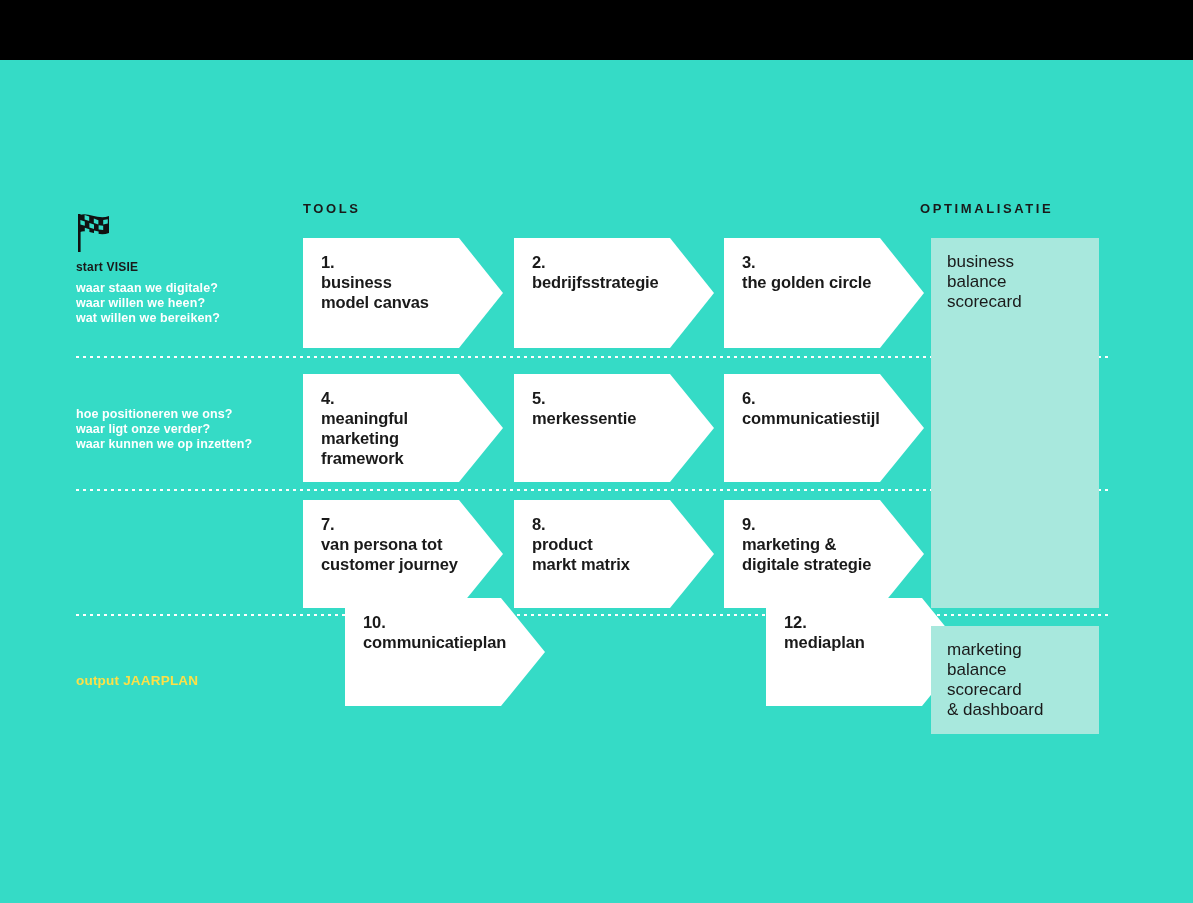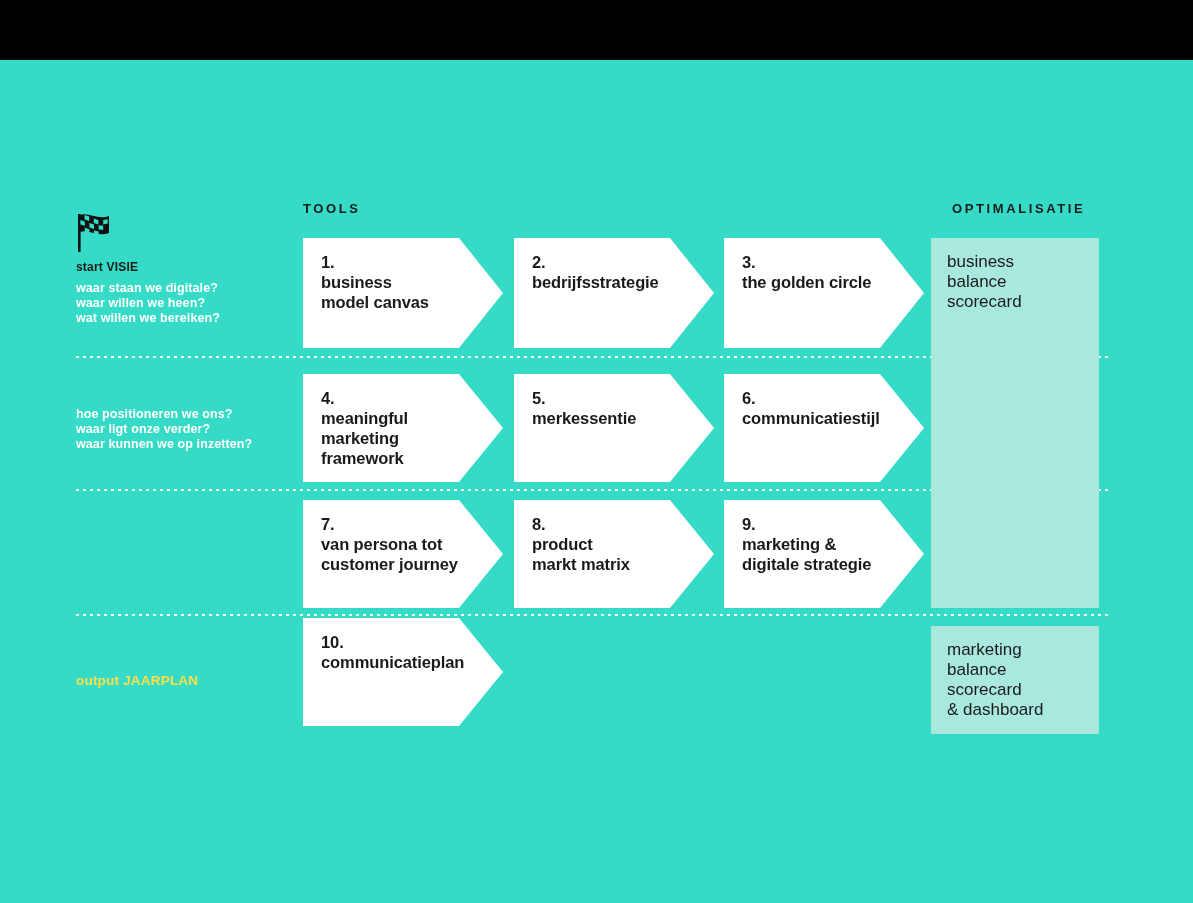--- a/index.html
+++ b/index.html
@@ -16,21 +16,21 @@
     background:#35dbc6;
   }
 
   
   .col-header{
     position:absolute;
     font-size:13px;font-weight:bold;color:#1a1a1a;
     letter-spacing:2.6px;
   }
   #hdr-tools{left:303px;top:201px;}
-  #hdr-optim{left:952px;top:201px;}
+  #hdr-optim{left:920px;top:201px;}
 
   
   .flag-icon{position:absolute;left:74px;top:212px;width:40px;height:42px;}
 
   .start-label{
     position:absolute;left:76px;top:260px;
     font-size:12px;font-weight:bold;color:#1a1a1a;
     letter-spacing:.2px;
   }
   .question-block{
@@ -84,21 +84,21 @@
 
   
   .c1{left:303px;width:200px;}
   .c2{left:514px;width:200px;}
   .c3{left:724px;width:200px;}
 
   
   .r1{top:238px;height:110px;}
   .r2{top:374px;height:108px;}
   .r3{top:500px;height:108px;}
-  .r4{top:618px;height:108px;}
+  .r4{top:598px;height:108px;margin-left:42px;}
 
   
   .chev{
     -webkit-clip-path:polygon(0 0, 78% 0, 100% 50%, 78% 100%, 0 100%);
     clip-path:polygon(0 0, 78% 0, 100% 50%, 78% 100%, 0 100%);
   }
 </style>
 </head>
 <body>
 
@@ -181,20 +181,24 @@
   <div class="arrow chev c3 r3">
     <div class="txt">9.
 marketing &amp;
 digitale strategie</div>
   </div>
 
   <div class="arrow chev c1 r4">
     <div class="txt">10.
 communicatieplan</div>
   </div>
+  <div class="arrow chev c3 r4">
+    <div class="txt">12.
+mediaplan</div>
+  </div>
 
   <div class="optim-panel" id="optim-top">
     <div class="optim-text">business
 balance
 scorecard</div>
   </div>
   <div class="optim-panel" id="optim-bottom">
     <div class="optim-text">marketing
 balance
 scorecard

